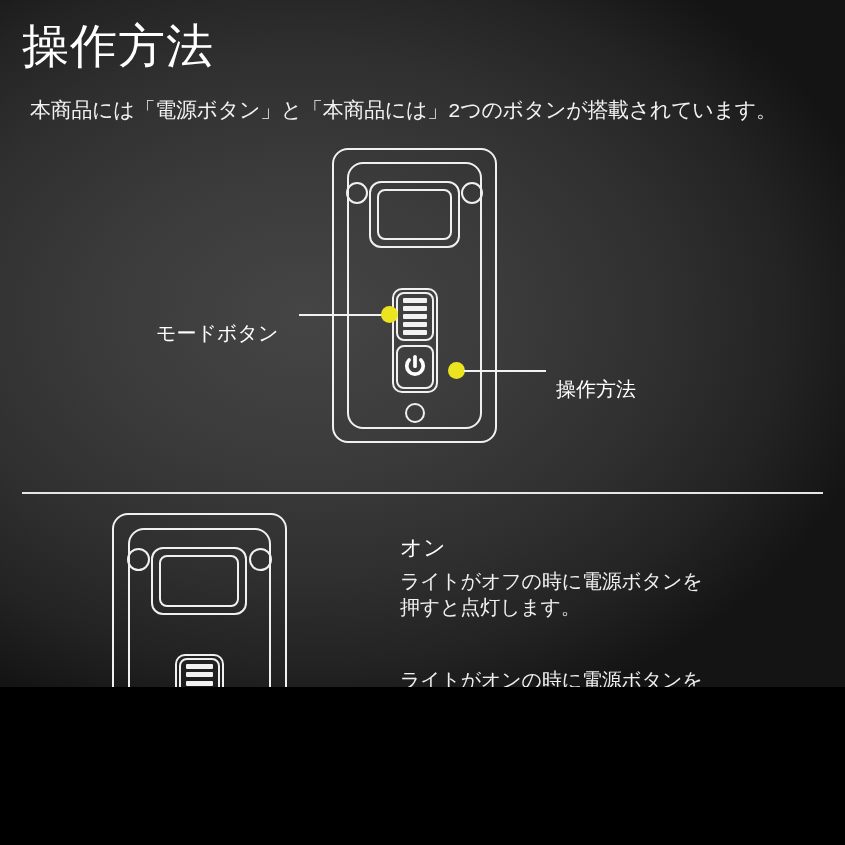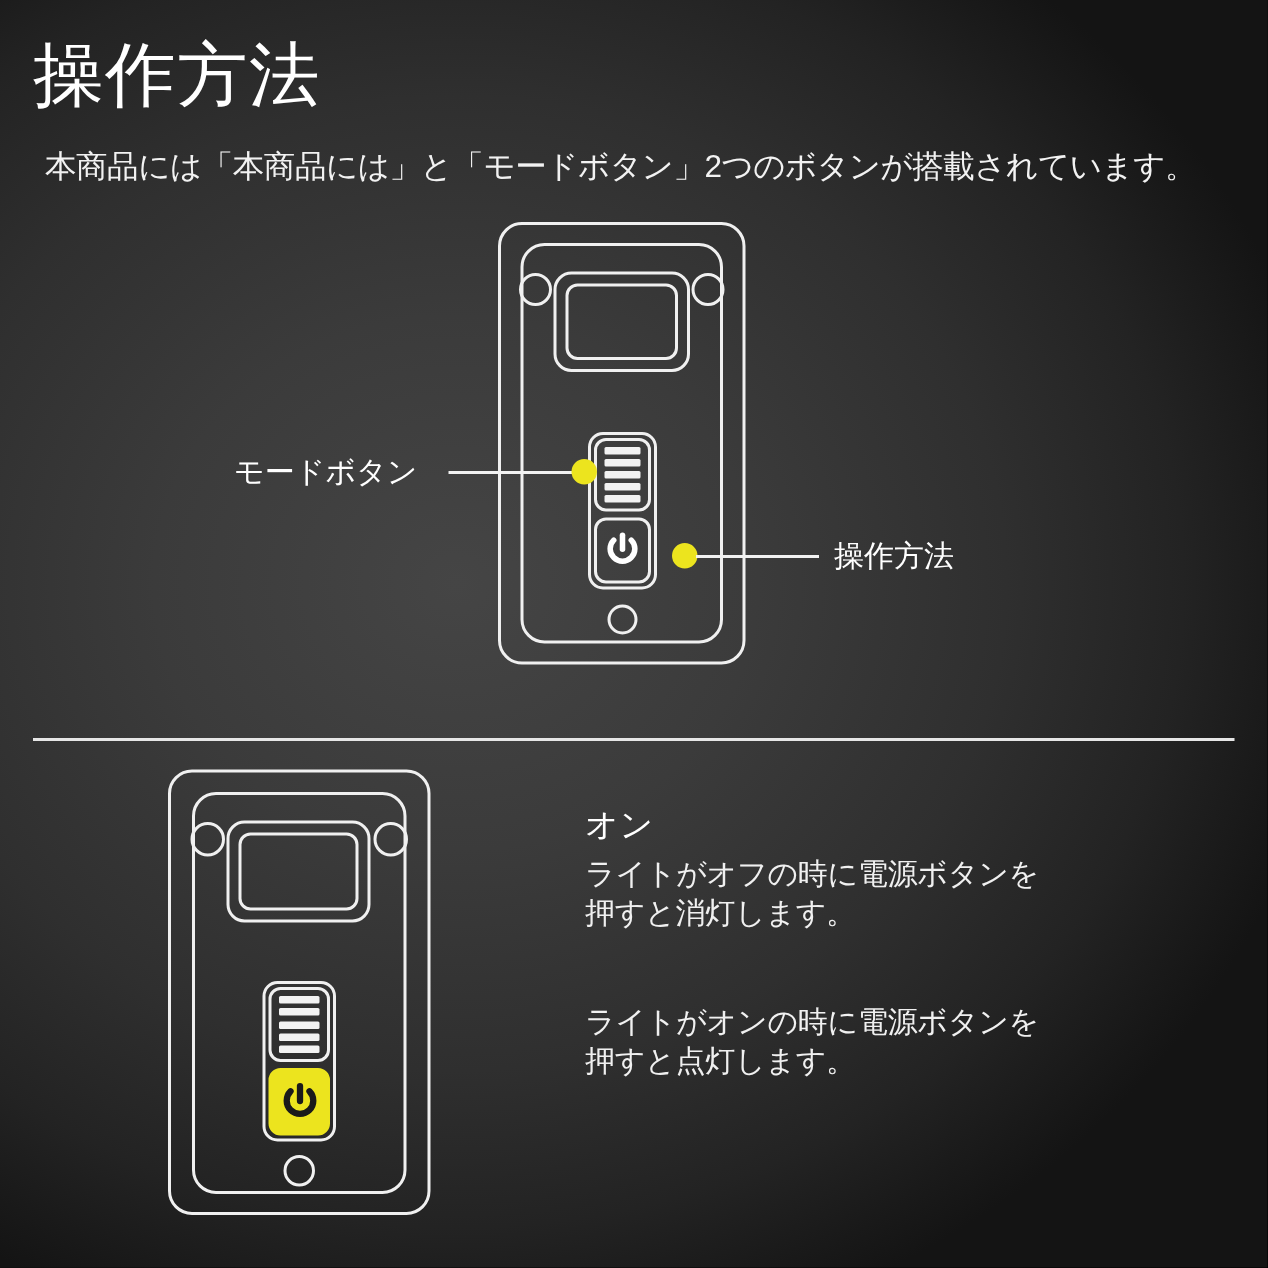--- a/index.html
+++ b/index.html
@@ -3,23 +3,23 @@
 <meta charset="utf-8">
 <style>
   html, body {
     margin: 0;
     padding: 0;
     background: #000;
   }
   #root {
     position: relative;
     width: 845px;
-    height: 845px;
+    height: 687px;
     overflow: hidden;
-    font-family: Liberation Sans, sans-serif;
+    font-family: Liberation Mono, monospace;
     color: #ffffff;
     background:
       radial-gradient(ellipse 70% 62% at 36% 46%, #454545 0%, #3b3b3b 34%, #2f2f2f 62%, #232323 82%, #141414 100%),
       linear-gradient(125deg, #2a2a2a 0%, #3e3e3e 40%, #2b2b2b 78%, #101010 100%);
     -webkit-font-smoothing: antialiased;
   }
 
   
   .page-title {
     position: absolute;
@@ -160,26 +160,27 @@
     height: 17px;
     border-radius: 50%;
     background: #ece41e;
   }
   .callout-label {
     position: absolute;
     font-size: 20px;
     line-height: 1;
     color: #ffffff;
     white-space: nowrap;
+    margin-top: 20px;
   }
 
   
   .explain {
     position: absolute;
-    left: 390px;
+    left: 400px;
     width: 400px;
   }
   .explain .state-title {
     font-size: 22px;
     line-height: 1;
     margin: 0 0 9px 0;
     color: #ffffff;
     letter-spacing: 0.5px;
   }
   .explain .state-body {
@@ -190,21 +191,21 @@
     letter-spacing: -0.2px;
     white-space: pre-line;
   }
 </style>
 </head>
 <body>
 
 <div id="root">
 
   <div class="page-title">操作方法</div>
-  <div class="page-subtitle">本商品には「本商品には」と「モードボタン」2つのボタンが搭載されています。</div>
+  <div class="page-subtitle">本商品には「電源ボタン」と「本商品には」2つのボタンが搭載されています。</div>
 
   <div class="device" style="left:332px; top:148px; width:165px; height:295px;">
     <div class="body-outer"></div>
     <div class="body-inner" style="left:15px; top:14px; width:135px; height:267px;"></div>
     <div class="screw" style="left:14px; top:34px; width:22px; height:22px;"></div>
     <div class="screw" style="left:129px; top:34px; width:22px; height:22px;"></div>
     <div class="screen-outer" style="left:37px; top:33px; width:91px; height:67px;">
       <div class="screen-inner"></div>
     </div>
     <div class="btn-cluster" style="left:60px; top:140px; width:46px; height:105px;"></div>
@@ -255,21 +256,21 @@
         <path d="M12 2.6v8.6" fill="none" stroke="#1a1a1a" stroke-width="3.6" stroke-linecap="round"></path>
         <path d="M6.6 5.6a7.6 7.6 0 1 0 10.8 0" fill="none" stroke="#1a1a1a" stroke-width="3.6" stroke-linecap="round"></path>
       </svg>
     </div>
     <div class="led" style="left:77px; top:257px; width:21px; height:21px;"></div>
   </div>
 
   <div class="explain" style="top:539px;">
     <p class="state-title">オン</p>
     <p class="state-body">ライトがオフの時に電源ボタンを
-押すと消灯します。</p>
+押すと点灯します。</p>
   </div>
 
   <div class="explain" style="top:669px;">
     <p class="state-body">ライトがオンの時に電源ボタンを
 押すと点灯します。</p>
   </div>
 
 </div>
 
 </body></html>

